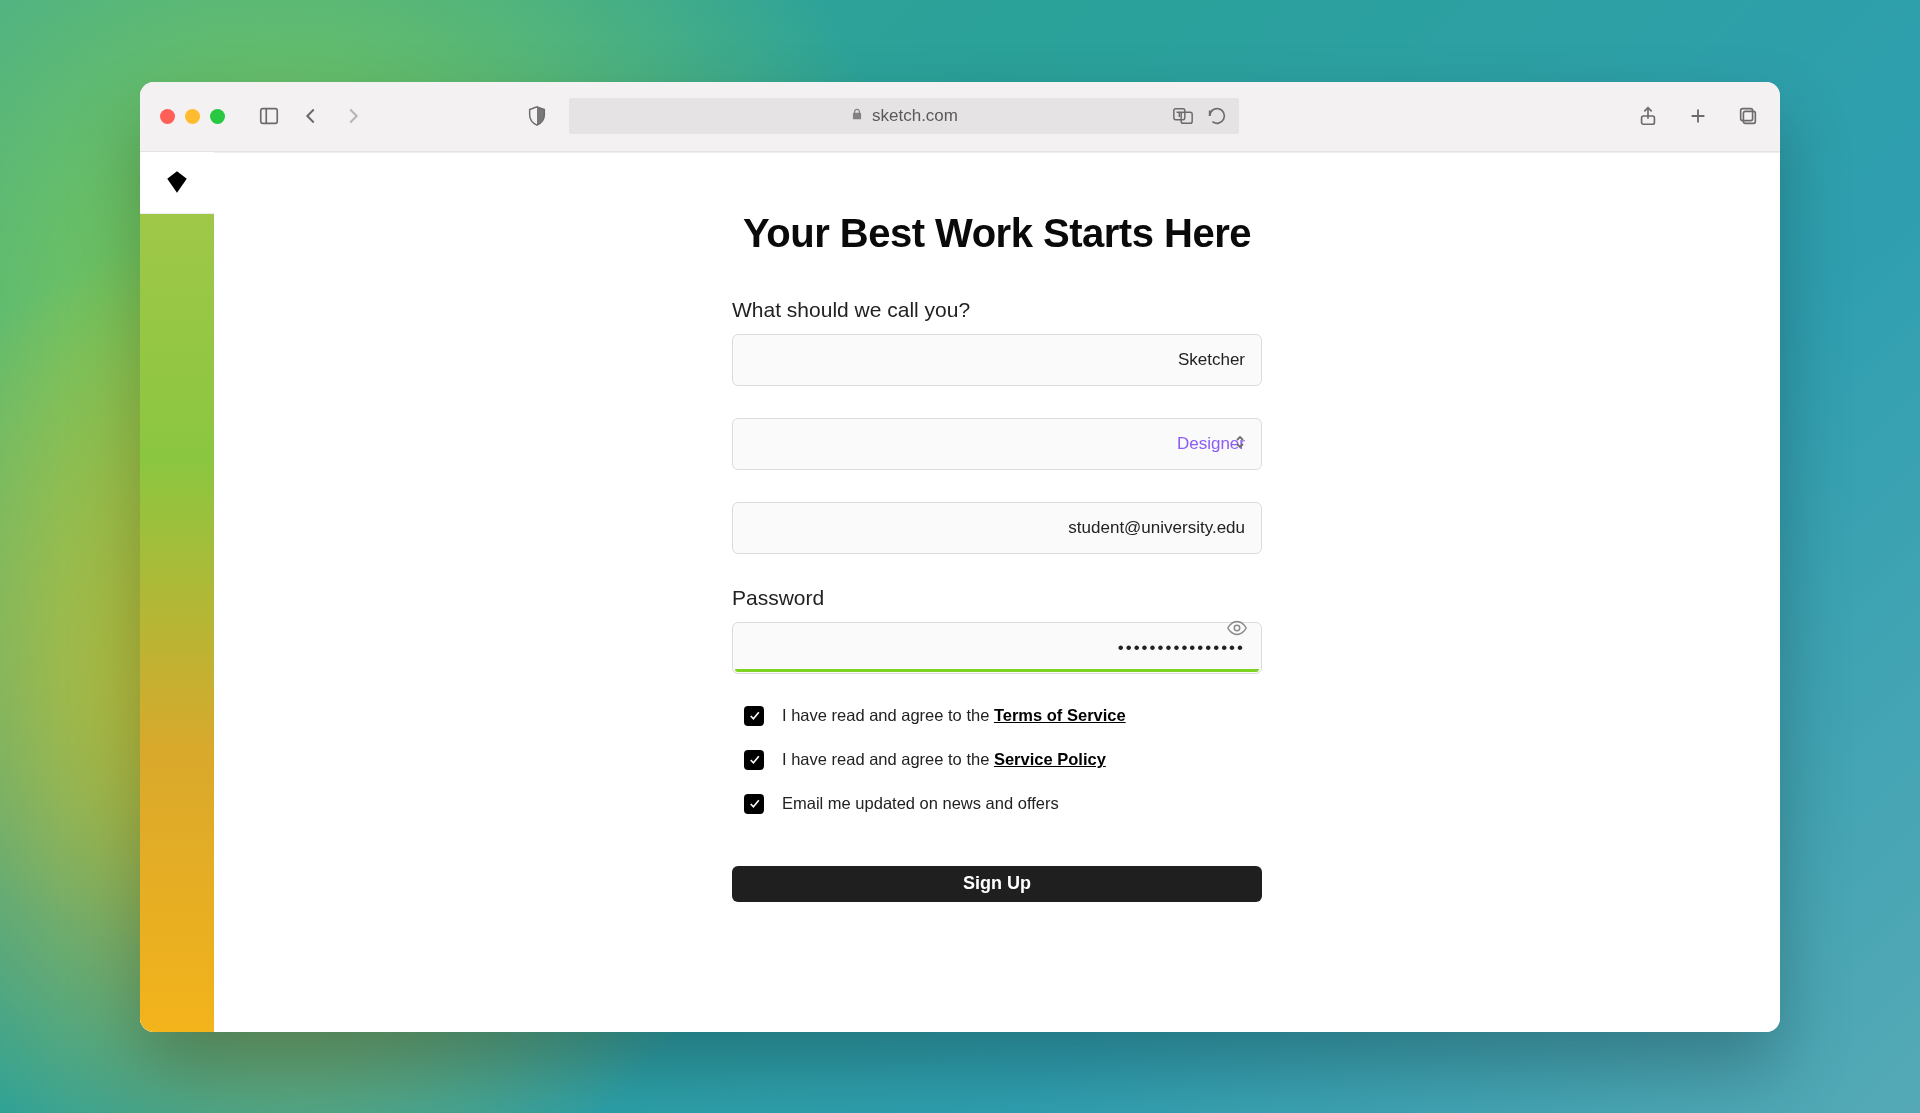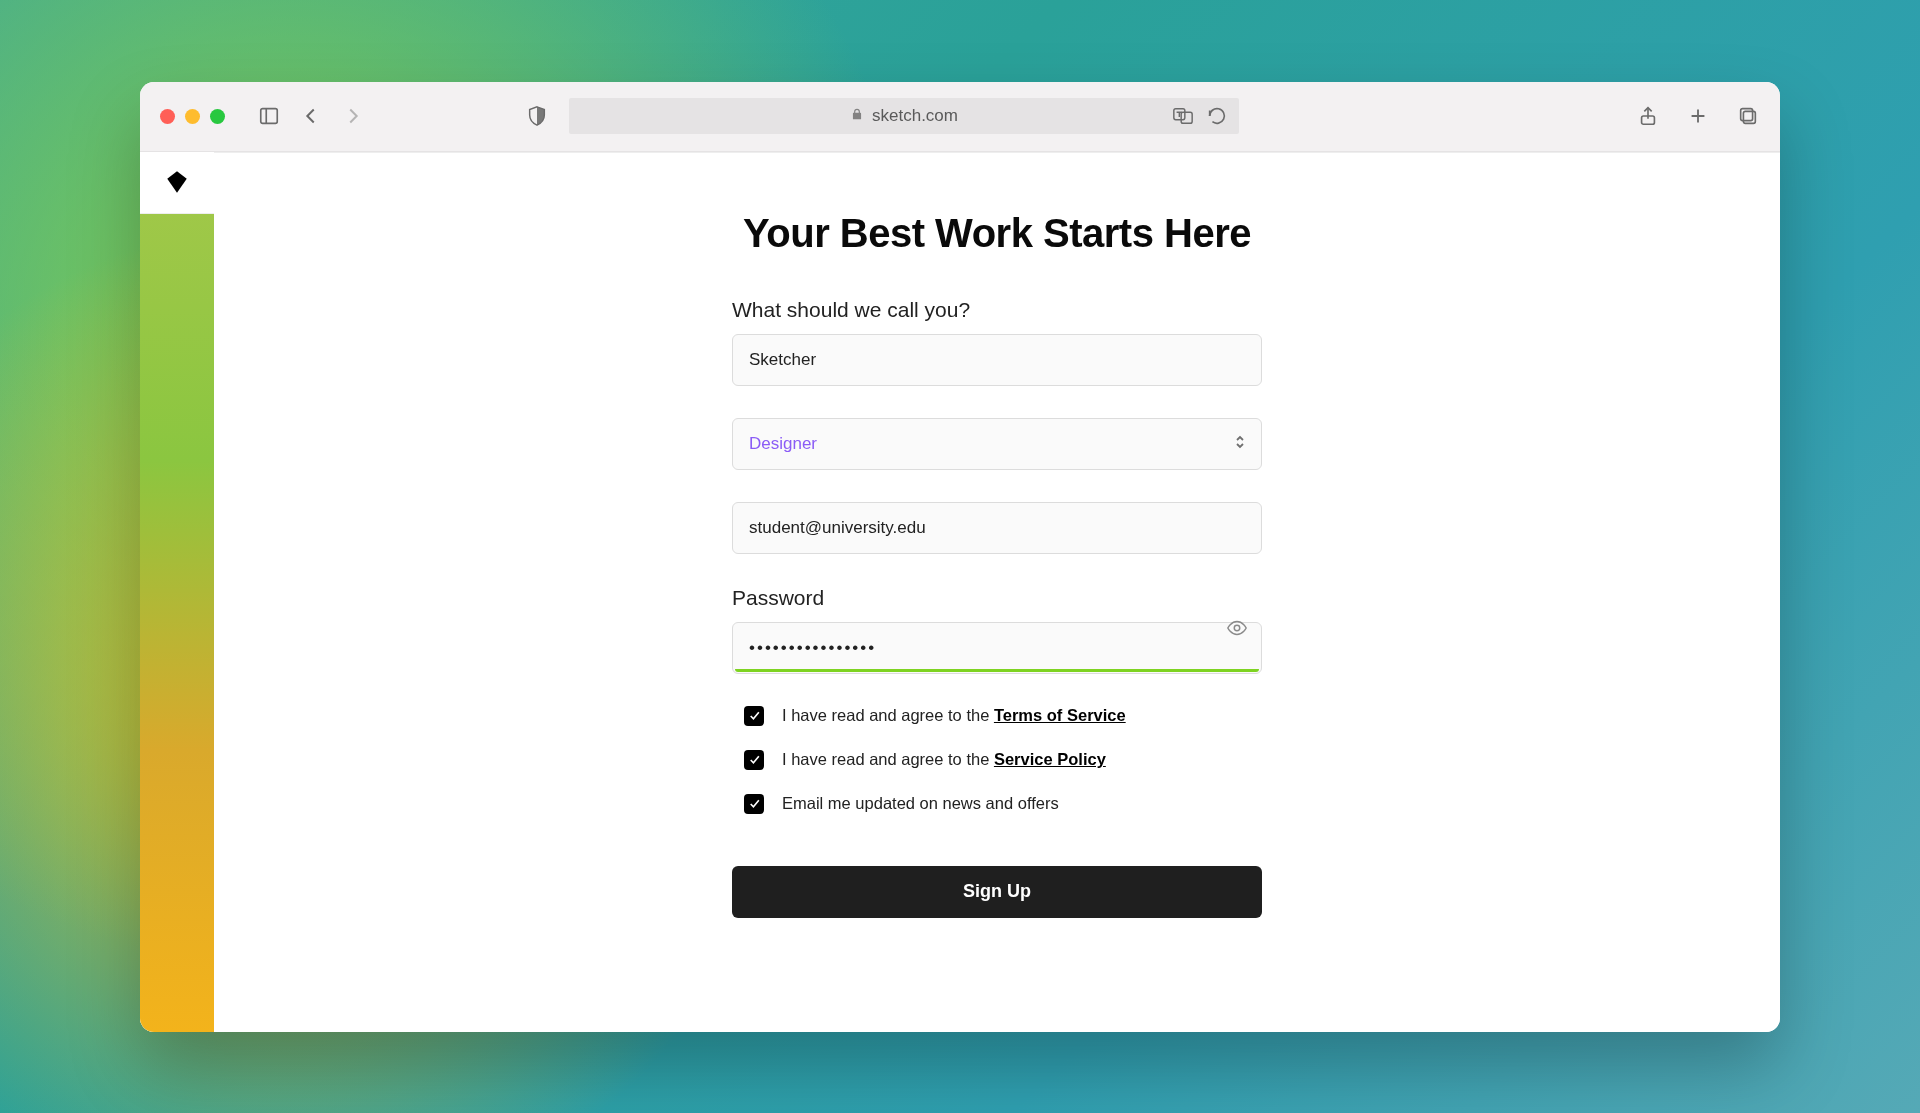--- a/index.html
+++ b/index.html
@@ -116,20 +116,21 @@
 .text-input, .select-input {
   width: 100%;
   height: 52px;
   border: 1px solid #dcdcdc;
   border-radius: 6px;
   background: #fafafa;
   padding: 0 16px;
   font-size: 17px;
   color: #222;
   font-family: inherit;
+  text-align: right;
 }
 .select-wrap { position: relative; }
 .select-input {
   appearance: none;
   -webkit-appearance: none;
   color: #8b5cf6;
   background: #fafafa;
 }
 .select-caret {
   position: absolute; right: 16px; top: 50%; transform: translateY(-50%);
@@ -153,21 +154,21 @@
 }
 .check-box {
   width: 20px; height: 20px; border-radius: 4px; background:#000;
   display:flex; align-items:center; justify-content:center; flex-shrink:0;
   cursor:pointer;
 }
 .check-box svg { width:13px; height:13px; stroke:#fff; stroke-width:3; fill:none; }
 .check-row a { color:#000; font-weight:700; text-decoration: underline; }
 
 .signup-btn {
-  width: 100%; height: 52px;
+  width: 100%; height: 36px;
   background: #1f1f1f; color:#fff;
   border:none; border-radius:6px;
   font-size:18px; font-weight:700;
   margin-top: 28px; cursor:pointer;
 }
 </style>
 </head>
 <body>
 
 <div class="browser-window">

